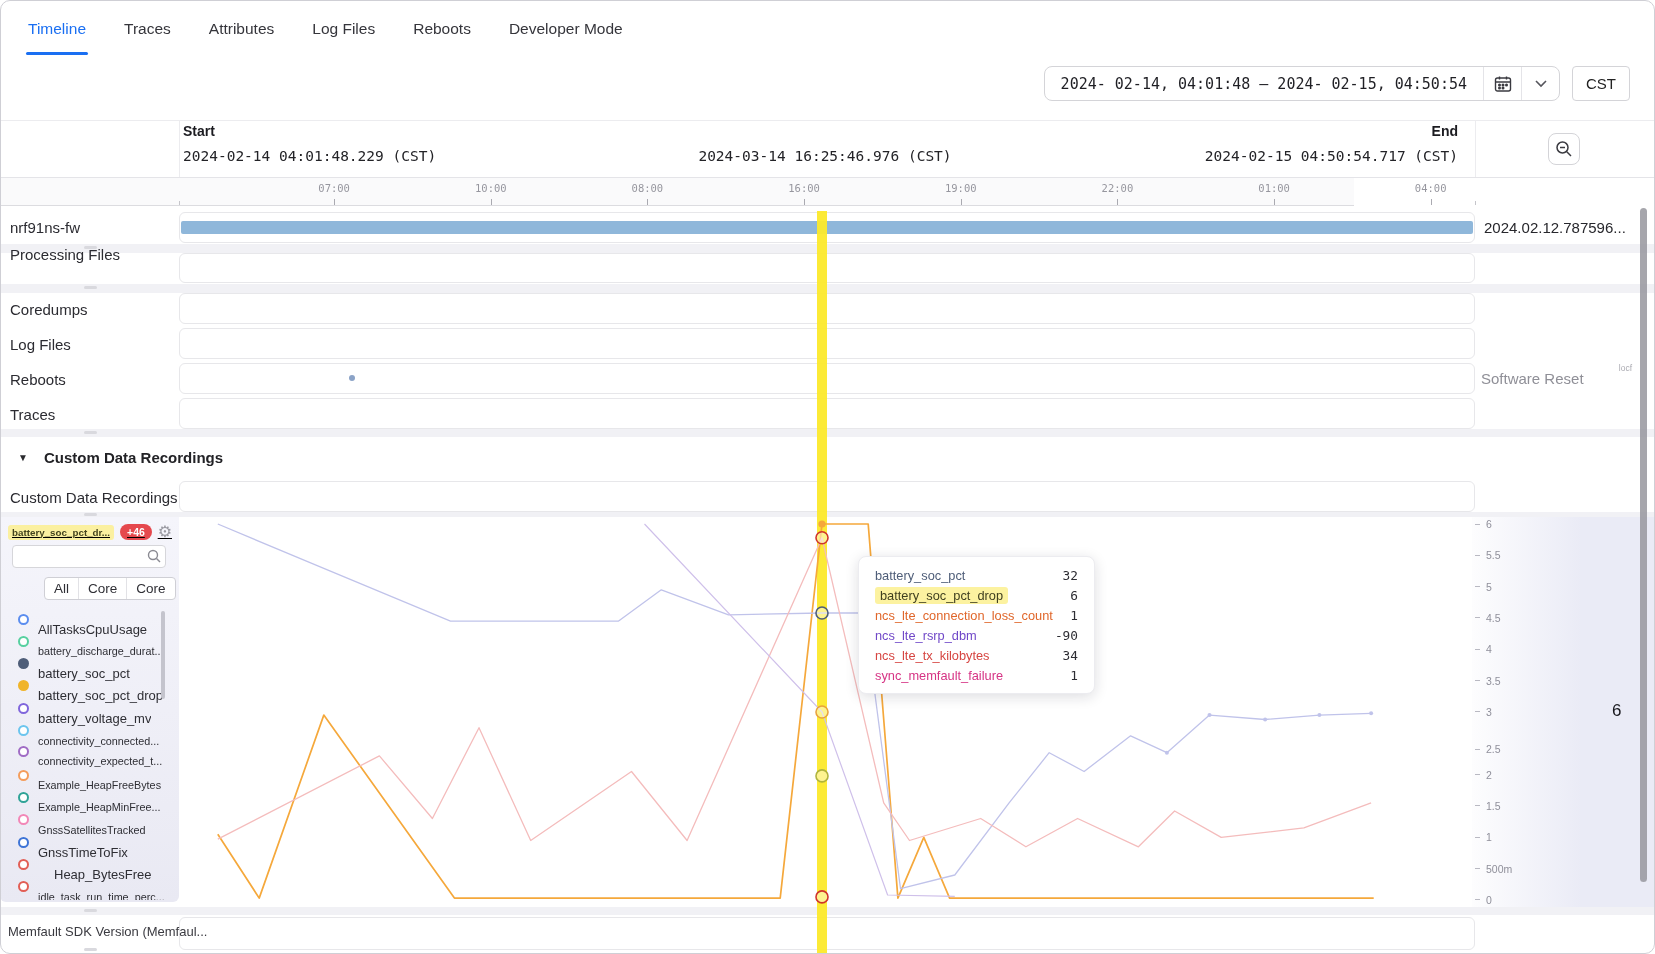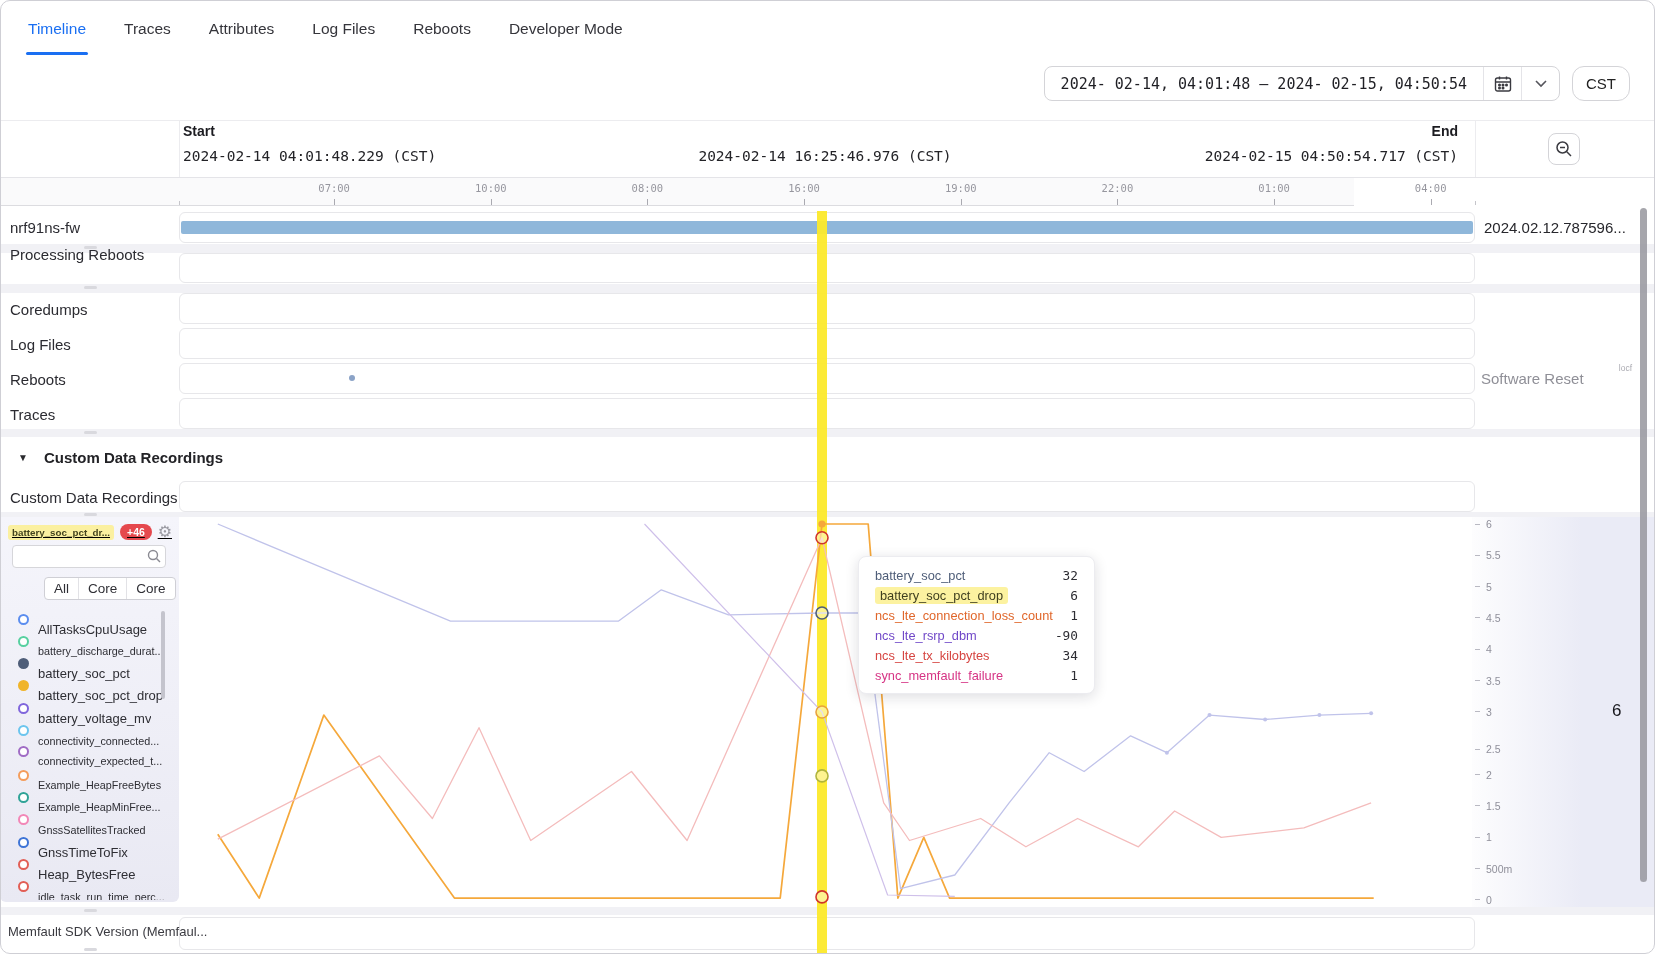--- a/index.html
+++ b/index.html
@@ -11,21 +11,21 @@
   .tabbar { position:absolute; left:0; top:0; width:1655px; height:57px; display:flex; align-items:center; gap:38px; padding-left:28px; background:#fff; }
   .tab { position:relative; font-size:15.5px; font-weight:500; color:#35353b; height:100%; display:flex; align-items:center; cursor:pointer; }
   .tab.active { color:#1a6ff2; }
   .tab.active::after { content:""; position:absolute; left:-2px; right:-2px; bottom:2px; height:3px; background:#1a6ff2; border-radius:2px; }
 
   
   .dp { position:absolute; top:66px; right:25px; display:flex; align-items:center; gap:12px; z-index:3; }
   .dp-box { display:flex; align-items:stretch; height:35px; border:1px solid #d4d4d8; border-radius:8px; background:#fff; overflow:hidden; }
   .dp-text { padding:0 16px; display:flex; align-items:center; font-family:"DejaVu Sans Mono",monospace; font-size:15px; color:#1f1f24; white-space:nowrap; }
   .dp-seg { width:38px; display:flex; align-items:center; justify-content:center; border-left:1px solid #e4e4e8; cursor:pointer; }
-  .cst-btn { height:35px; padding:0 13px; border:1px solid #d4d4d8; border-radius:12px; background:#fff; font-size:15px; font-weight:500; color:#222; display:flex; align-items:center; cursor:pointer; }
+  .cst-btn { height:35px; padding:0 13px; border:1px solid #d4d4d8; border-radius:4px; background:#fff; font-size:15px; font-weight:500; color:#222; display:flex; align-items:center; cursor:pointer; }
 
   
   .tl-header { position:absolute; left:0; top:120px; width:1655px; height:58px; background:#fff; border-top:1px solid #ececef; border-bottom:1px solid #e4e4e8; }
   .tl-header .vline { position:absolute; top:0; bottom:0; width:1px; background:#ececef; }
   .hdr-label { position:absolute; top:2px; font-size:14px; font-weight:700; color:#1c1c21; }
   .hdr-time { position:absolute; top:27px; font-family:"DejaVu Sans Mono",monospace; font-size:14.5px; color:#232327; white-space:nowrap; }
   .zoomout-btn { position:absolute; left:1548px; top:12px; width:32px; height:32px; border:1px solid #d4d4d8; border-radius:8px; background:#fff; display:flex; align-items:center; justify-content:center; cursor:pointer; }
 
   
   .axis-strip { position:absolute; left:0; top:178px; width:1354px; height:28px; background:#fafafb; border-bottom:1px solid #dcdce0; z-index:1; }
@@ -123,21 +123,21 @@
     </div>
   </div>
   <div class="cst-btn">CST</div>
 </div>
 
 <div class="tl-header">
   <div class="vline" style="left:179px"></div>
   <div class="vline" style="left:1475px"></div>
   <div class="hdr-label" style="left:183px">Start</div>
   <div class="hdr-time" style="left:183px">2024-02-14 04:01:48.229 (CST)</div>
-  <div class="hdr-time" style="left:825px; transform:translateX(-50%)">2024-02-14 16:25:46.976 (CST)</div>
+  <div class="hdr-time" style="left:825px; transform:translateX(-50%)">2024-03-14 16:25:46.976 (CST)</div>
   <div class="hdr-label" style="right:197px">End</div>
   <div class="hdr-time" style="right:197px">2024-02-15 04:50:54.717 (CST)</div>
   <div class="zoomout-btn">
     <svg width="18" height="18" viewBox="0 0 18 18" fill="none" stroke="#3a3a40" stroke-width="1.5">
       <circle cx="7.5" cy="7.5" r="5.5"></circle>
         <line x1="11.8" y1="11.8" x2="16" y2="16"></line>
         <line x1="5" y1="7.5" x2="10" y2="7.5"></line>
     </svg>
   </div>
 </div>
@@ -164,21 +164,21 @@
   </div>
 
 <div class="row-label" style="top:219px">nrf91ns-fw</div>
 <div class="lane" style="top:212px; height:31px"></div>
 <div class="fw-bar"></div>
 <div class="version-text">2024.02.12.787596...</div>
 
 <div class="gap-band" style="top:244px; height:9px"></div>
 <div class="dash" style="top:246px"></div>
 
-<div class="row-label" style="top:246px">Processing Reboots</div>
+<div class="row-label" style="top:246px">Processing Files</div>
 <div class="lane" style="top:253px; height:30px"></div>
 
 <div class="gap-band" style="top:284px; height:9px"></div>
 <div class="dash" style="top:286px"></div>
 
 <div class="row-label" style="top:301px">Coredumps</div>
 <div class="lane" style="top:293px; height:31px"></div>
 
 <div class="row-label" style="top:336px">Log Files</div>
 <div class="lane" style="top:328px; height:31px"></div>
@@ -263,21 +263,21 @@
         <span class="m-label small">Example_HeapMinFree...</span>
       </div>
       <div class="metric-item" style="top: 200.7px;">
         <span class="m-dot" style="border: 2px solid rgb(242, 135, 183); background: rgb(255, 255, 255);"></span>
         <span class="m-label small">GnssSatellitesTracked</span>
       </div>
       <div class="metric-item" style="top: 223px;">
         <span class="m-dot" style="border: 2px solid rgb(62, 116, 214); background: rgb(255, 255, 255);"></span>
         <span class="m-label big">GnssTimeToFix</span>
       </div>
-      <div class="metric-item" style="top: 245.3px;">
+      <div class="metric-item" style="top: 245.3px; gap: 16px;">
         <span class="m-dot" style="border: 2px solid rgb(226, 94, 85); background: rgb(255, 255, 255);"></span>
         <span class="m-label big">Heap_BytesFree</span>
       </div>
       <div class="metric-item" style="top: 267.6px;">
         <span class="m-dot" style="border: 2px solid rgb(226, 94, 85); background: rgb(255, 255, 255);"></span>
         <span class="m-label small">idle_task_run_time_perc...</span>
       </div>
     </div>
   <div class="side-scroll"></div>
 </div>

